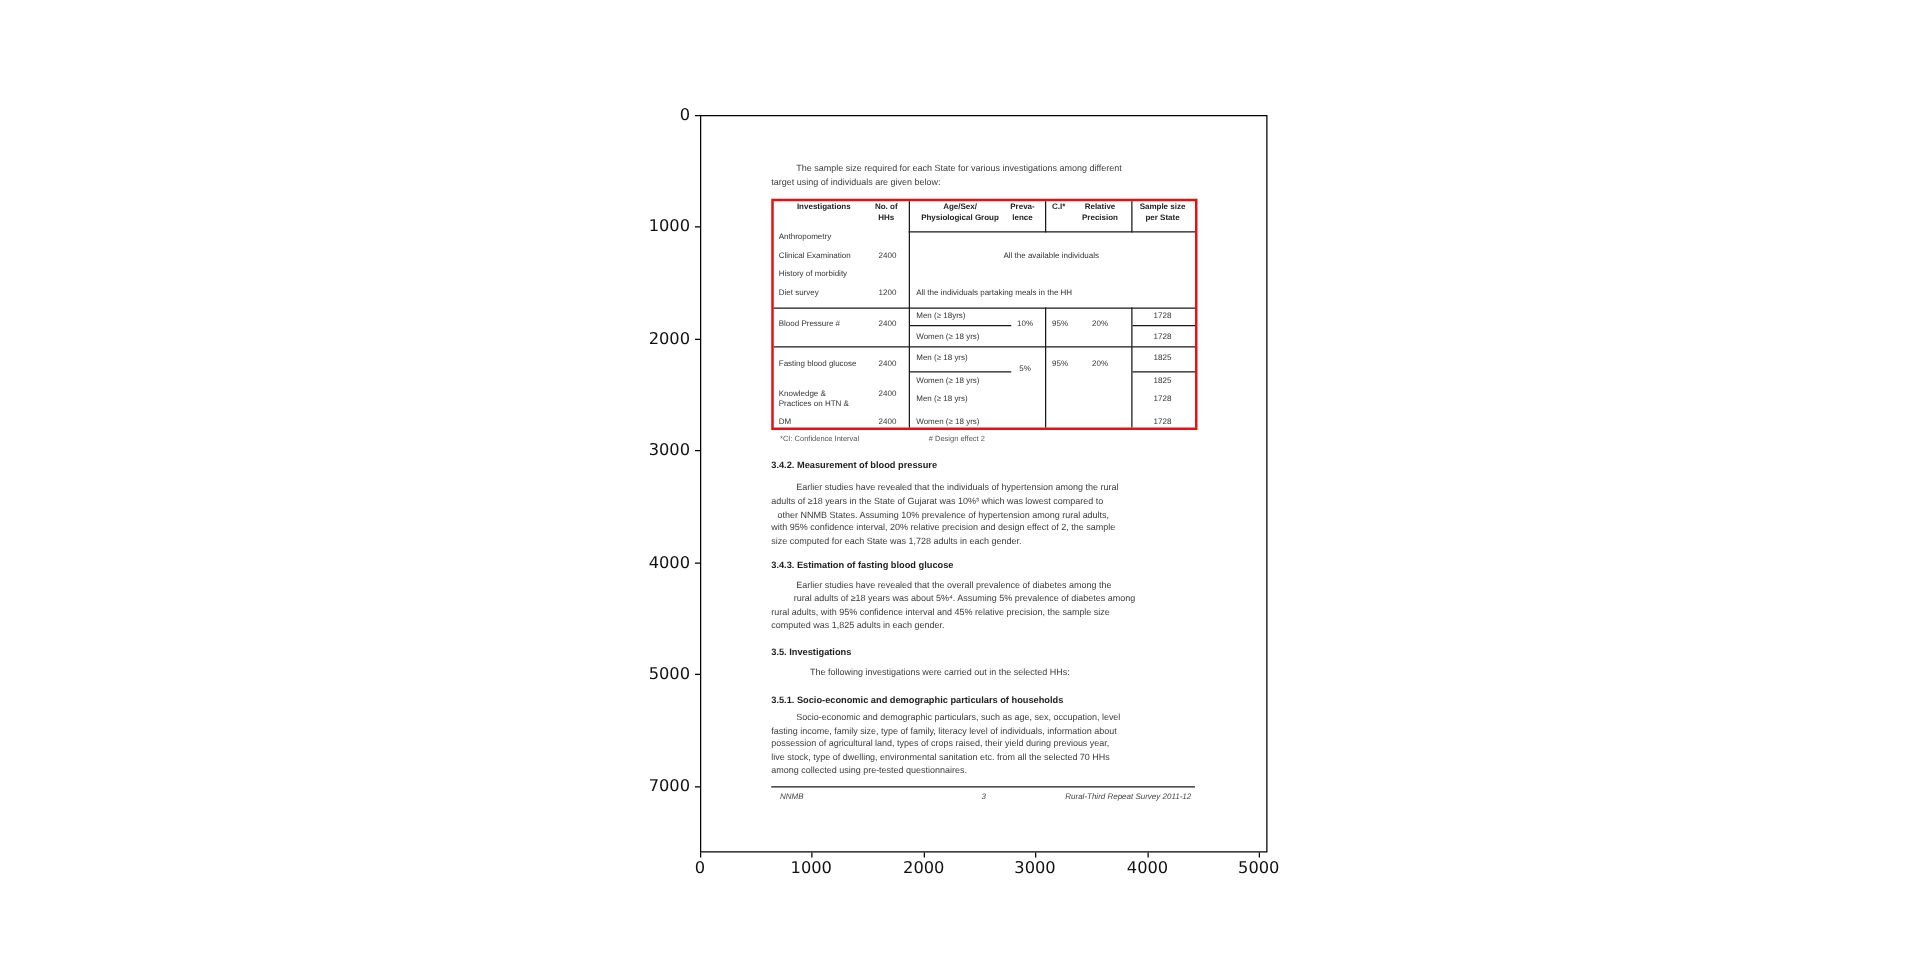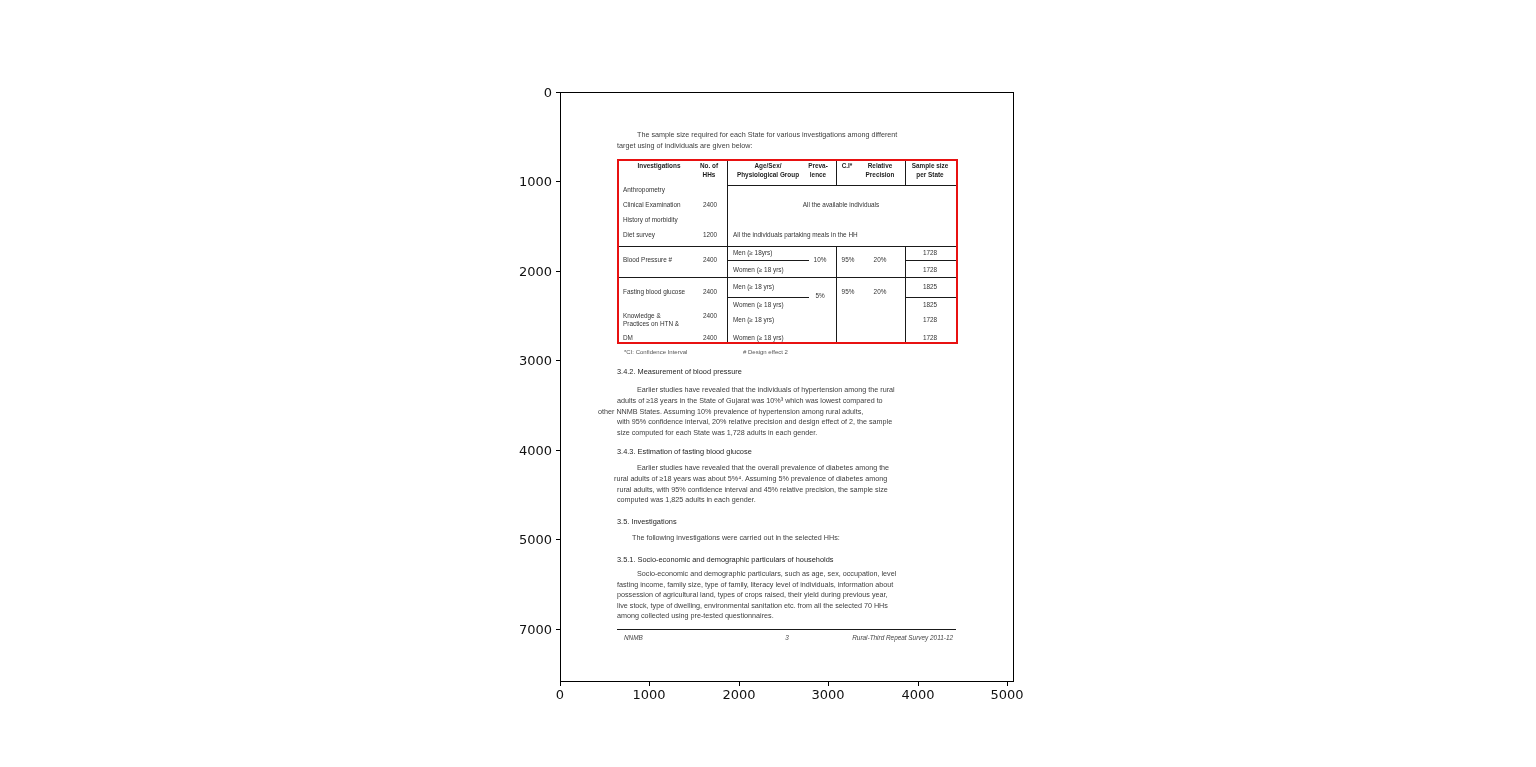--- a/index.html
+++ b/index.html
@@ -9,21 +9,21 @@
   #axes{position:absolute;left:560px;top:92px;width:454px;height:590px;
         border:1px solid #000;box-sizing:border-box;background:#fff;}
   .xtick{position:absolute;width:1px;height:4px;background:#000;top:682px;}
   .ytick{position:absolute;width:4px;height:1px;background:#000;left:556px;}
   .xlabel{position:absolute;top:687px;transform:translateX(-50%);
           font-family:"DejaVu Sans",sans-serif;font-size:13px;color:#111;white-space:nowrap;}
   .ylabel{position:absolute;left:506px;width:46px;text-align:right;
           font-family:"DejaVu Sans",sans-serif;font-size:13px;color:#111;white-space:nowrap;}
   
   .t{position:absolute;white-space:nowrap;color:#3d3d3d;font-size:7.2px;line-height:9px;}
-  .h{color:#1d1d1d;font-weight:normal;font-size:7.4px;}
+  .h{color:#1d1d1d;font-weight:bold;font-size:7.4px;}
   .tb{font-size:6.4px;line-height:8px;color:#333;}
   .tbh{font-weight:bold;color:#1d1d1d;}
   .ctr{transform:translateX(-50%);text-align:center;}
   .rgt{transform:translateX(-100%);text-align:right;}
   .fn{font-size:6px;color:#555;}
   .ital{font-style:italic;font-size:6.4px;color:#444;}
   .line{position:absolute;background:#1a1a1a;}
   #tablebox{position:absolute;left:617px;top:159px;width:341px;height:185px;
             box-sizing:border-box;border:2px solid #e81111;}
 </style>
@@ -132,32 +132,32 @@
   <div class="t tb" style="left:733px;top:334px">Women (≥ 18 yrs)</div>
   <div class="t tb ctr" style="left:930px;top:316px">1728</div>
   <div class="t tb ctr" style="left:930px;top:334px">1728</div>
 
   <div class="t fn" style="left:624px;top:348px">*CI: Confidence Interval</div>
   <div class="t fn" style="left:743px;top:348px"># Design effect 2</div>
 
   <div class="t h" style="left:617px;top:367px">3.4.2. Measurement of blood pressure</div>
   <div class="t" style="left:637px;top:385px">Earlier studies have revealed that the individuals of hypertension among the rural</div>
   <div class="t" style="left:617px;top:396px">adults of ≥18 years in the State of Gujarat was 10%³ which was lowest compared to</div>
-  <div class="t" style="left:598px;top:407px">other NNMB States. Assuming 10% prevalence of hypertension among rural adults,</div>
+  <div class="t" style="left:622px;top:407px">other NNMB States. Assuming 10% prevalence of hypertension among rural adults,</div>
   <div class="t" style="left:617px;top:417px">with 95% confidence interval, 20% relative precision and design effect of 2, the sample</div>
   <div class="t" style="left:617px;top:428px">size computed for each State was 1,728 adults in each gender.</div>
 
   <div class="t h" style="left:617px;top:447px">3.4.3. Estimation of fasting blood glucose</div>
   <div class="t" style="left:637px;top:463px">Earlier studies have revealed that the overall prevalence of diabetes among the</div>
-  <div class="t" style="left:614px;top:474px">rural adults of ≥18 years was about 5%⁴. Assuming 5% prevalence of diabetes among</div>
+  <div class="t" style="left:635px;top:474px">rural adults of ≥18 years was about 5%⁴. Assuming 5% prevalence of diabetes among</div>
   <div class="t" style="left:617px;top:485px">rural adults, with 95% confidence interval and 45% relative precision, the sample size</div>
   <div class="t" style="left:617px;top:495px">computed was 1,825 adults in each gender.</div>
 
   <div class="t h" style="left:617px;top:517px">3.5. Investigations</div>
-  <div class="t" style="left:632px;top:533px">The following investigations were carried out in the selected HHs:</div>
+  <div class="t" style="left:648px;top:533px">The following investigations were carried out in the selected HHs:</div>
 
   <div class="t h" style="left:617px;top:555px">3.5.1. Socio-economic and demographic particulars of households</div>
   <div class="t" style="left:637px;top:569px">Socio-economic and demographic particulars, such as age, sex, occupation, level</div>
   <div class="t" style="left:617px;top:580px">fasting income, family size, type of family, literacy level of individuals, information about</div>
   <div class="t" style="left:617px;top:590px">possession of agricultural land, types of crops raised, their yield during previous year,</div>
   <div class="t" style="left:617px;top:601px">live stock, type of dwelling, environmental sanitation etc. from all the selected 70 HHs</div>
   <div class="t" style="left:617px;top:611px">among collected using pre-tested questionnaires.</div>
 
   <div class="line" style="left:617px;top:629px;width:339px;height:1px"></div>
   <div class="t ital" style="left:624px;top:633px">NNMB</div>

